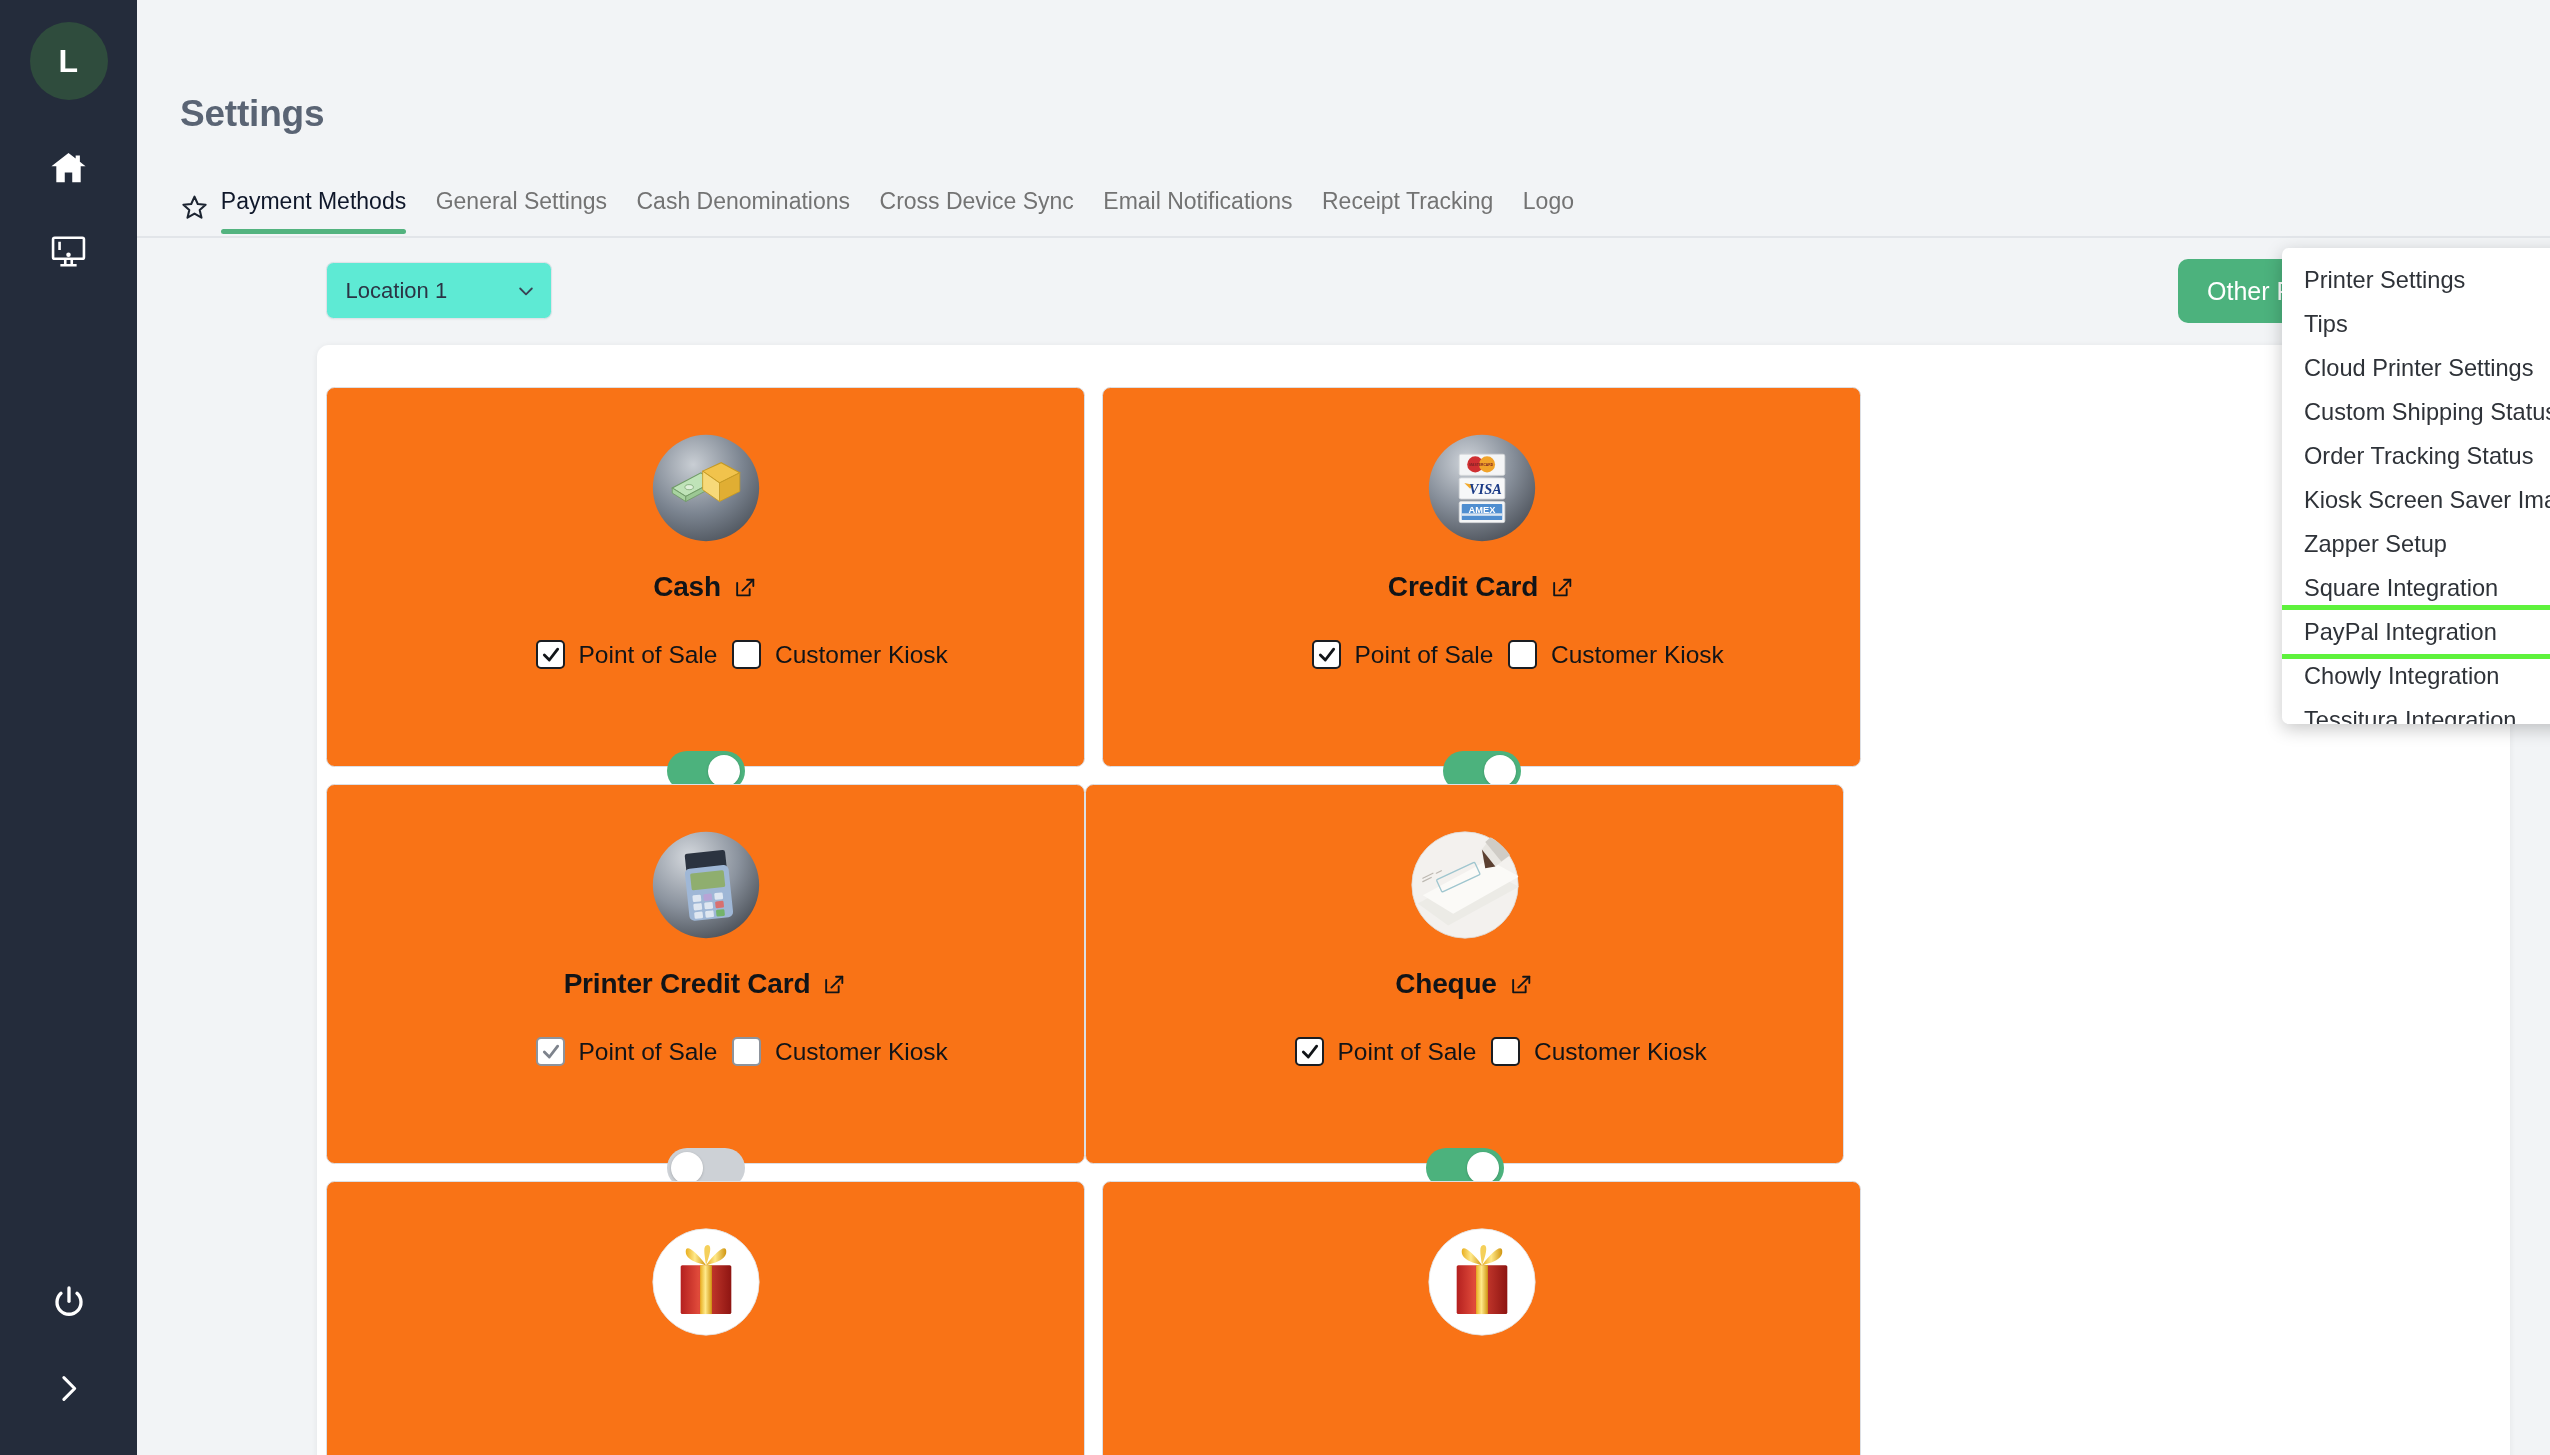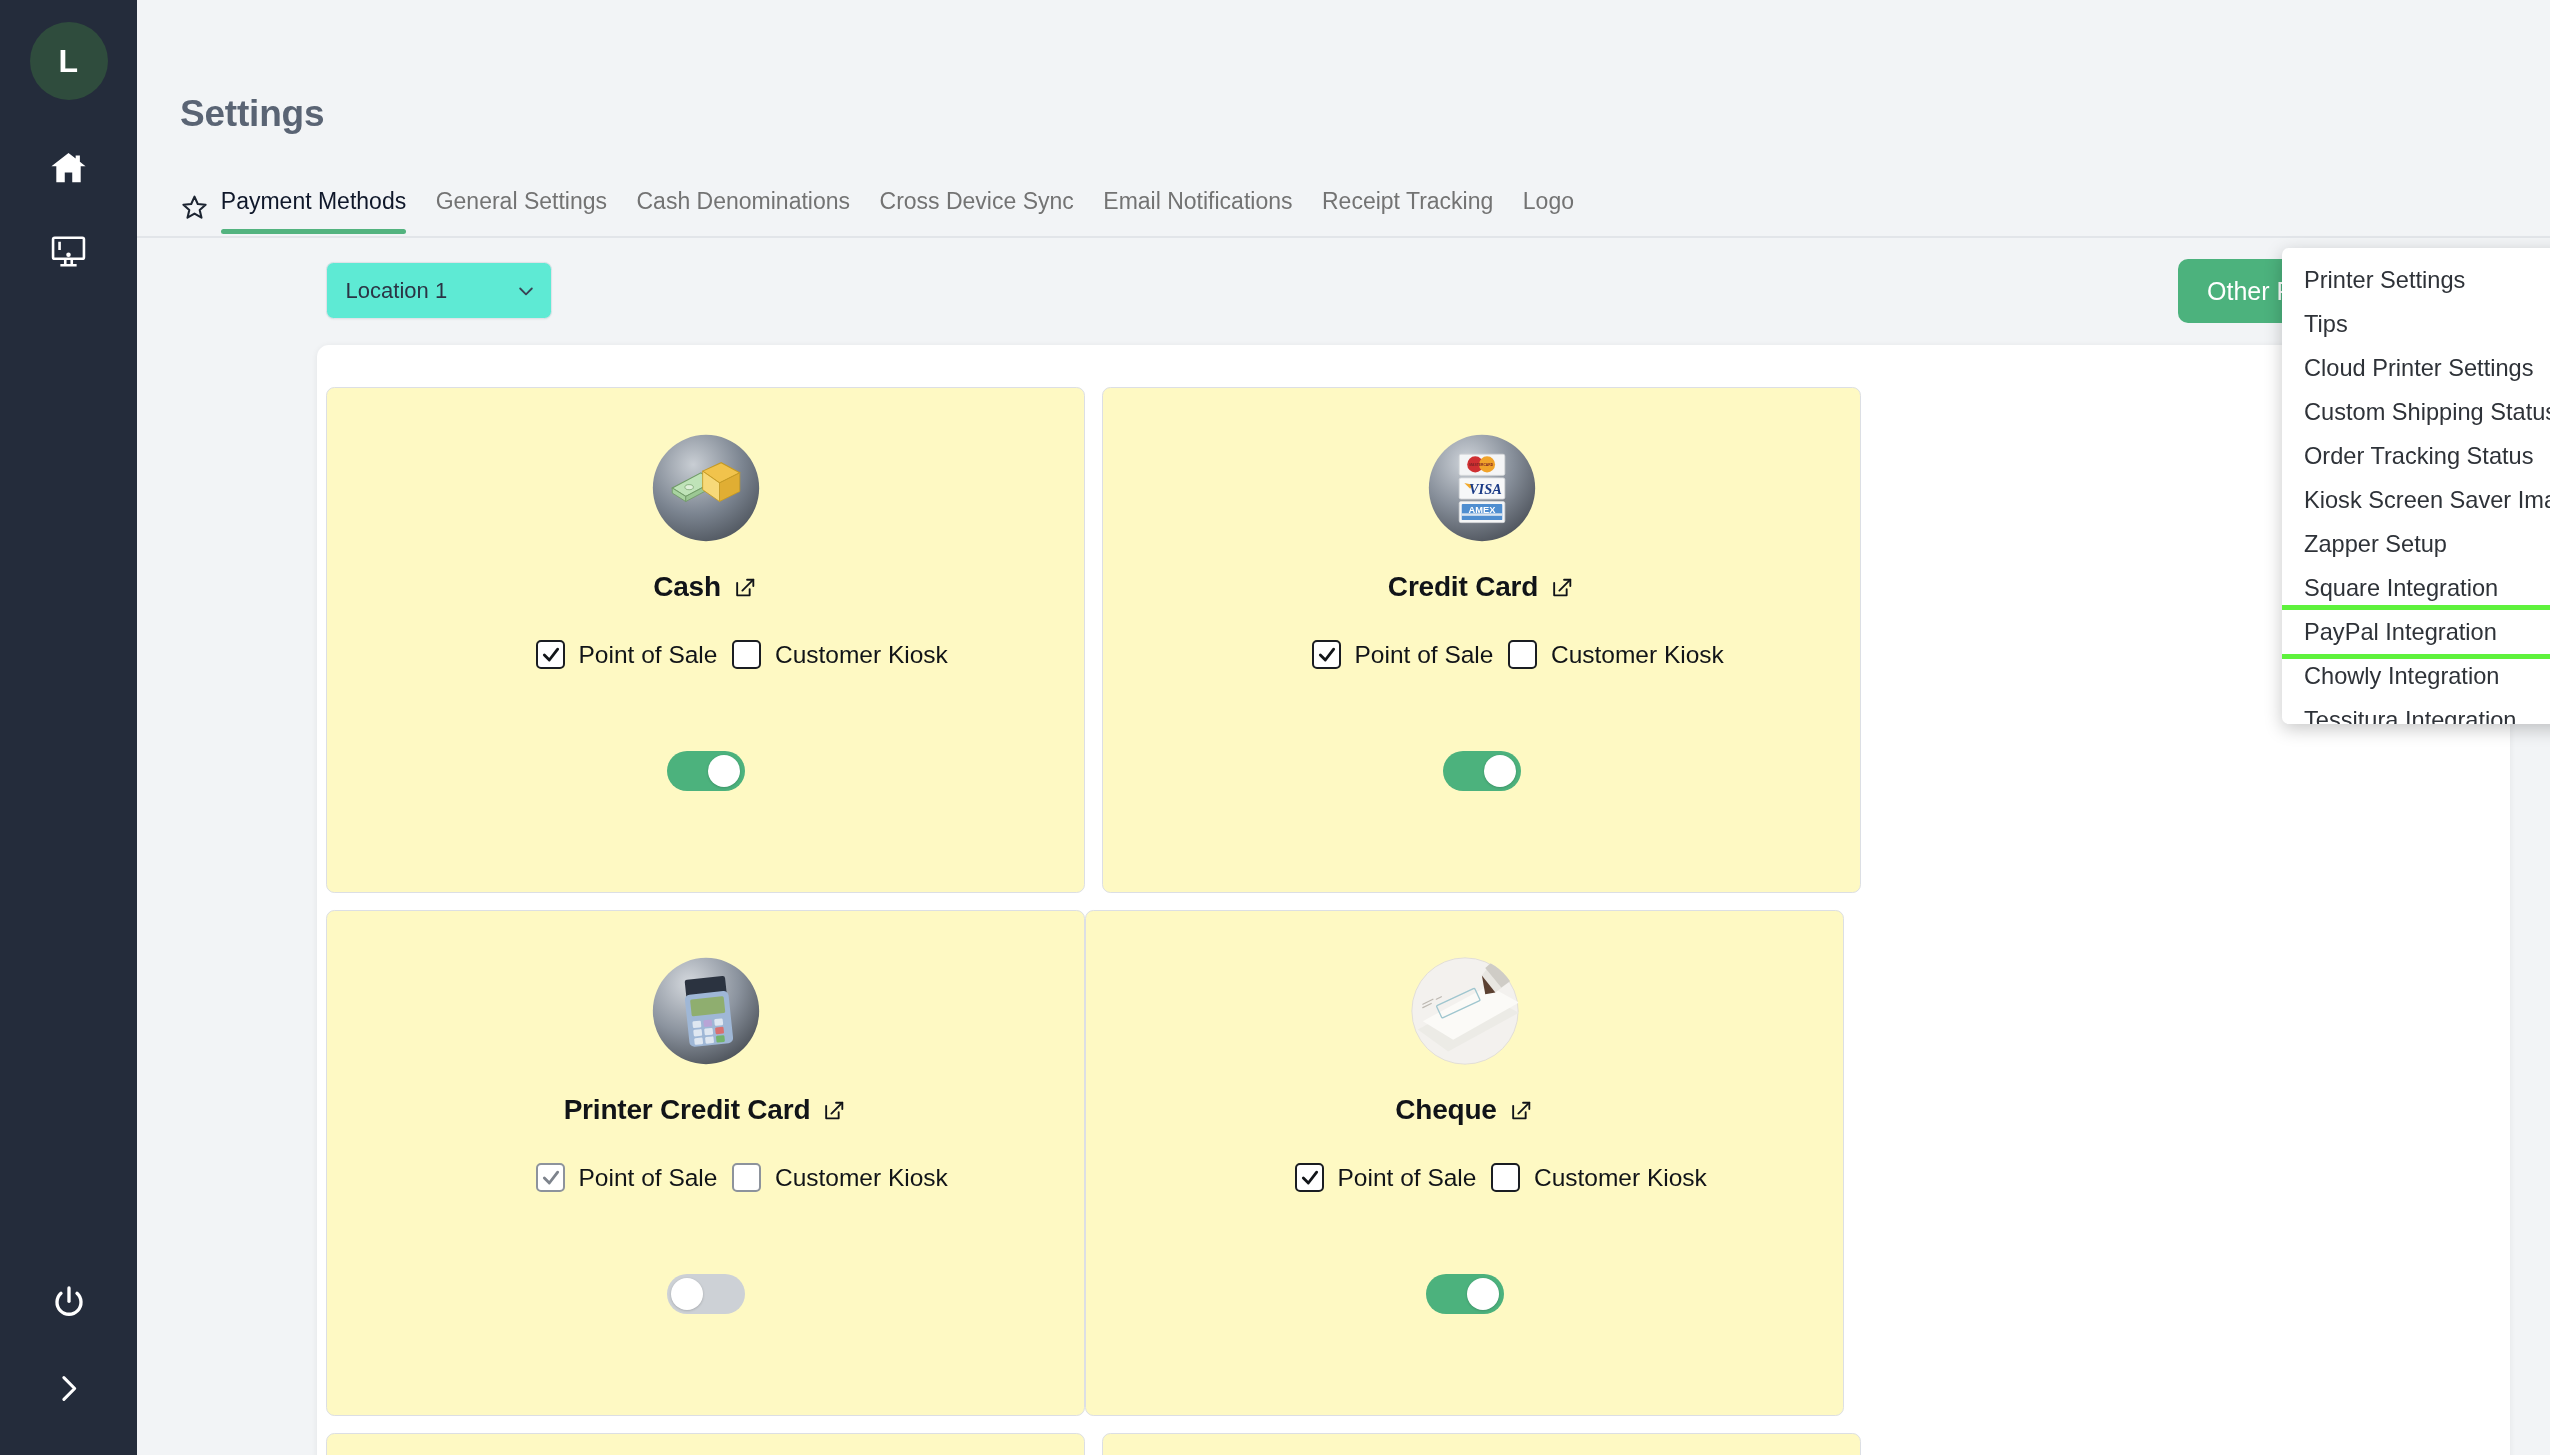--- a/index.html
+++ b/index.html
@@ -106,23 +106,23 @@
     width: 2193px; height: 1137px;
     background: #ffffff; border-radius: 11.8px;
     box-shadow: 0 1.7px 5.9px rgba(0,0,0,0.07);
   }
   .cards-grid {
     position: absolute; left: 189px; top: 346px;
     width: 2174px;
     display: flex; flex-wrap: wrap;
   }
   .card {
-    width: 759px; height: 506px;
+    width: 759px; height: 380px;
     border: 0.8px solid #dcdfe4; border-radius: 8.4px;
-    background: #fef9c3;
+    background: #f97316;
     margin: 0 17px 17px 0;
     display: flex; flex-direction: column; align-items: center;
     position: relative;
   }
   .card:nth-child(3n) { margin-right: 0; }
 
   .card-icon {
     width: 108px; height: 108px; border-radius: 50%;
     margin-top: 46px;
     overflow: hidden;

